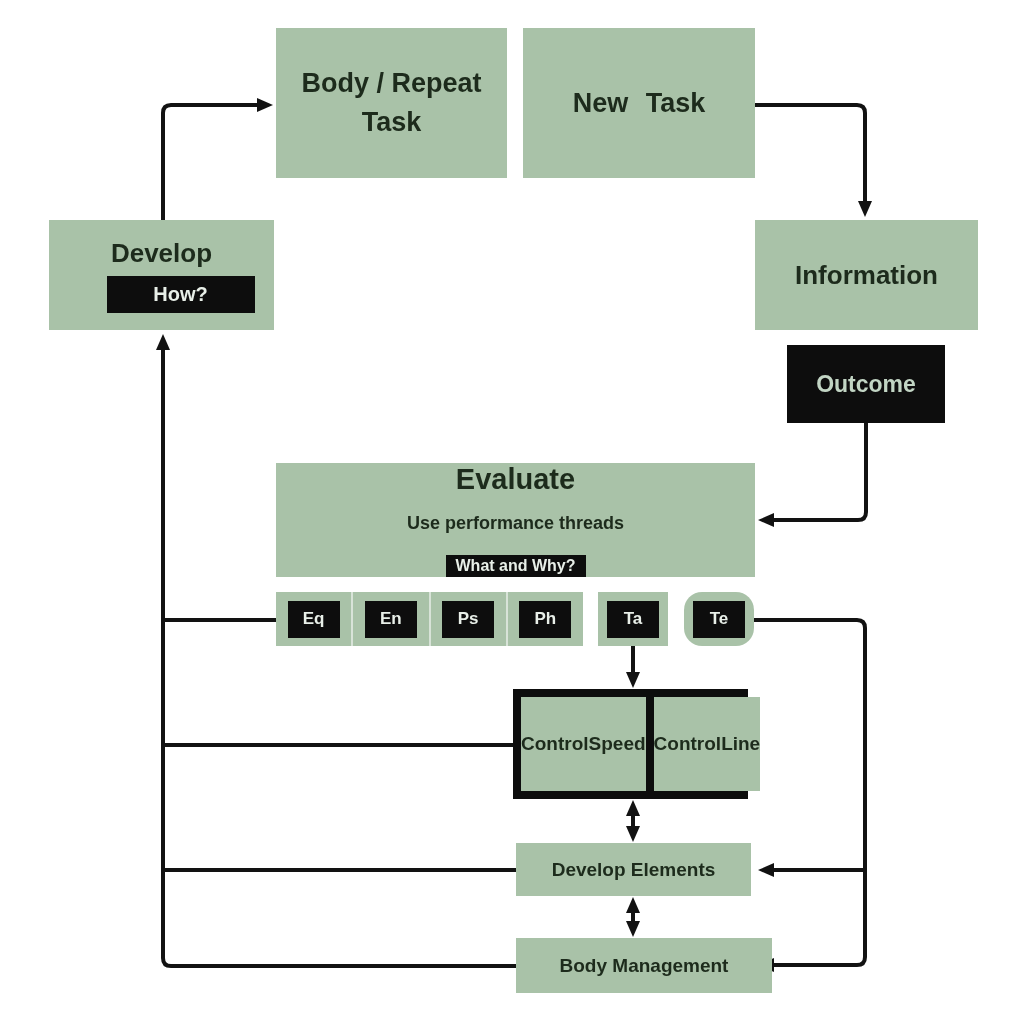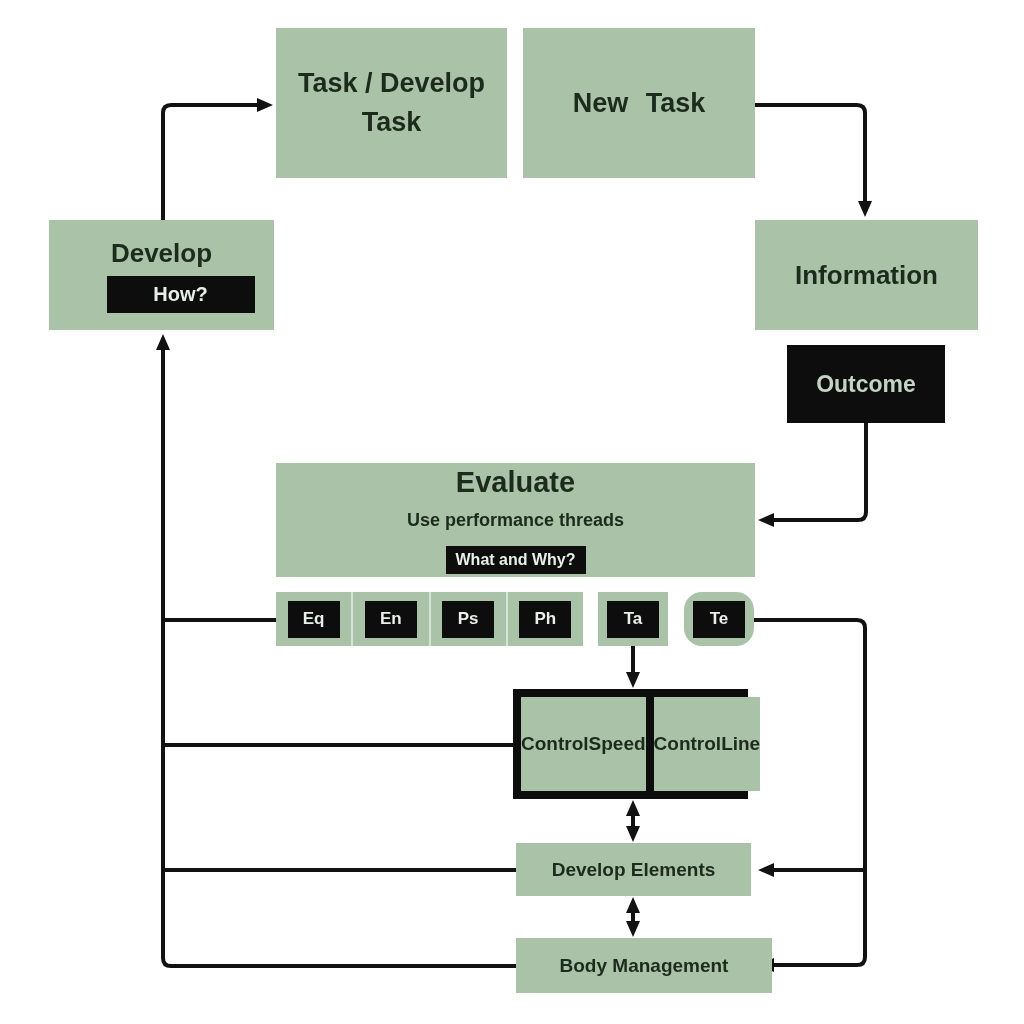--- a/index.html
+++ b/index.html
@@ -26,21 +26,21 @@
   #new-task{left:523px;top:28px;width:232px;height:150px;font-size:27px;word-spacing:10px;}
   
   #develop{left:49px;top:220px;width:225px;height:110px;gap:7px;}
   #develop .title{font-size:26px;}
   #develop .chip{width:148px;height:37px;font-size:20px;margin-left:38px;}
   
   #information{left:755px;top:220px;width:223px;height:110px;font-size:26px;}
   
   #outcome{left:787px;top:345px;width:158px;height:78px;font-size:23px;color:var(--outcometx,#c2d5c4);font-weight:700;}
   
-  #evaluate{left:276px;top:463px;width:479px;height:114px;gap:11px;}
+  #evaluate{left:276px;top:463px;width:479px;height:114px;gap:17px;}
   #evaluate .title{font-size:29px;}
   #evaluate .subtitle{font-size:18px;font-weight:700;}
   #evaluate .chip{width:140px;height:28px;font-size:16px;margin-top:4px;}
   
   #thread-strip{left:276px;top:592px;width:307px;height:54px;position:absolute;display:flex;}
   #thread-strip .cell{
     flex:1;display:flex;align-items:center;justify-content:center;background:var(--green,#a9c2a8);
     border-right:2px solid rgba(255,255,255,.55);
   }
   #thread-strip .cell:last-child{border-right:none;}
@@ -81,21 +81,21 @@
       <path d="M516 966 H171 Q163 966 163 958 V347" marker-end="url(#arr)"></path>
       <path d="M163 620 H276"></path>
       <path d="M163 745 H513"></path>
       <path d="M163 870 H516"></path>
       <path d="M754 620 H857 Q865 620 865 628 V957 Q865 965 857 965 H771" marker-end="url(#arr)"></path>
       <path d="M865 870 H771" marker-end="url(#arr)"></path>
     </g>
   </svg>
 
   <div class="box" id="task-repeat">
-    <div class="title">Task / Develop</div>
+    <div class="title">Body / Repeat</div>
     <div class="title">Task</div>
   </div>
 
   <div class="box" id="new-task">
     <div class="title">New Task</div>
   </div>
 
   <div class="box" id="develop">
     <div class="title">Develop</div>
     <div class="chip">How?</div>

